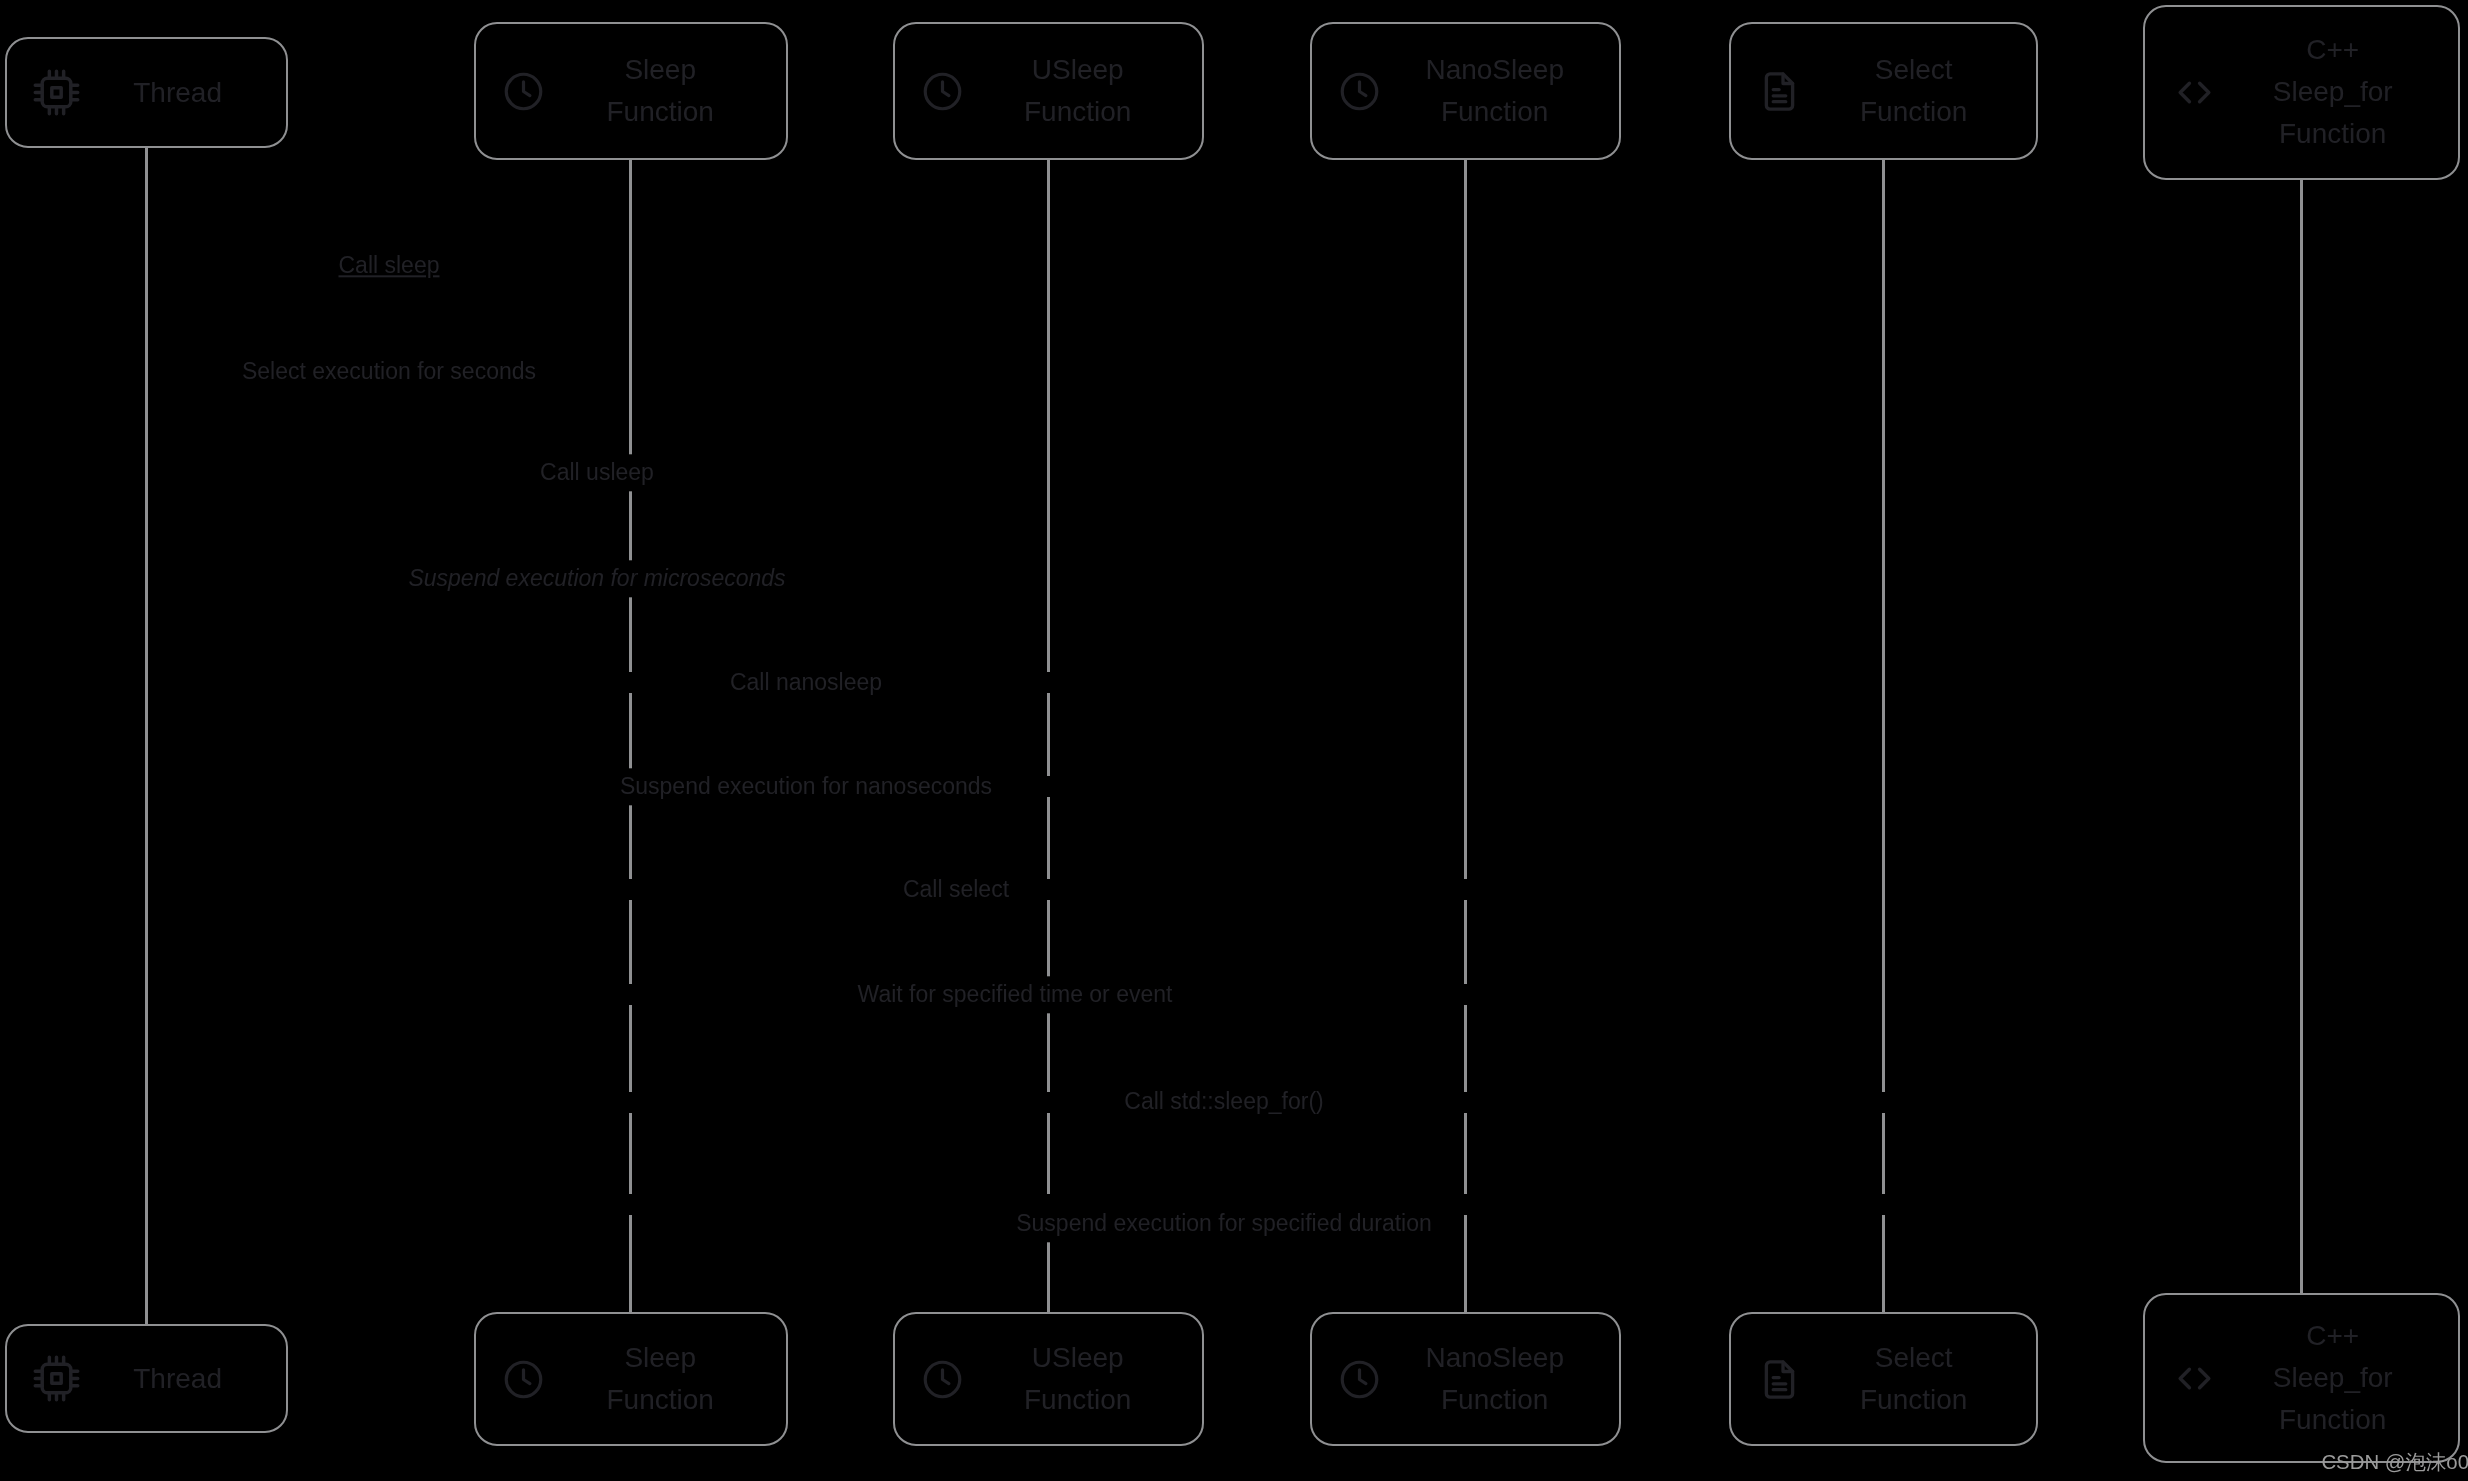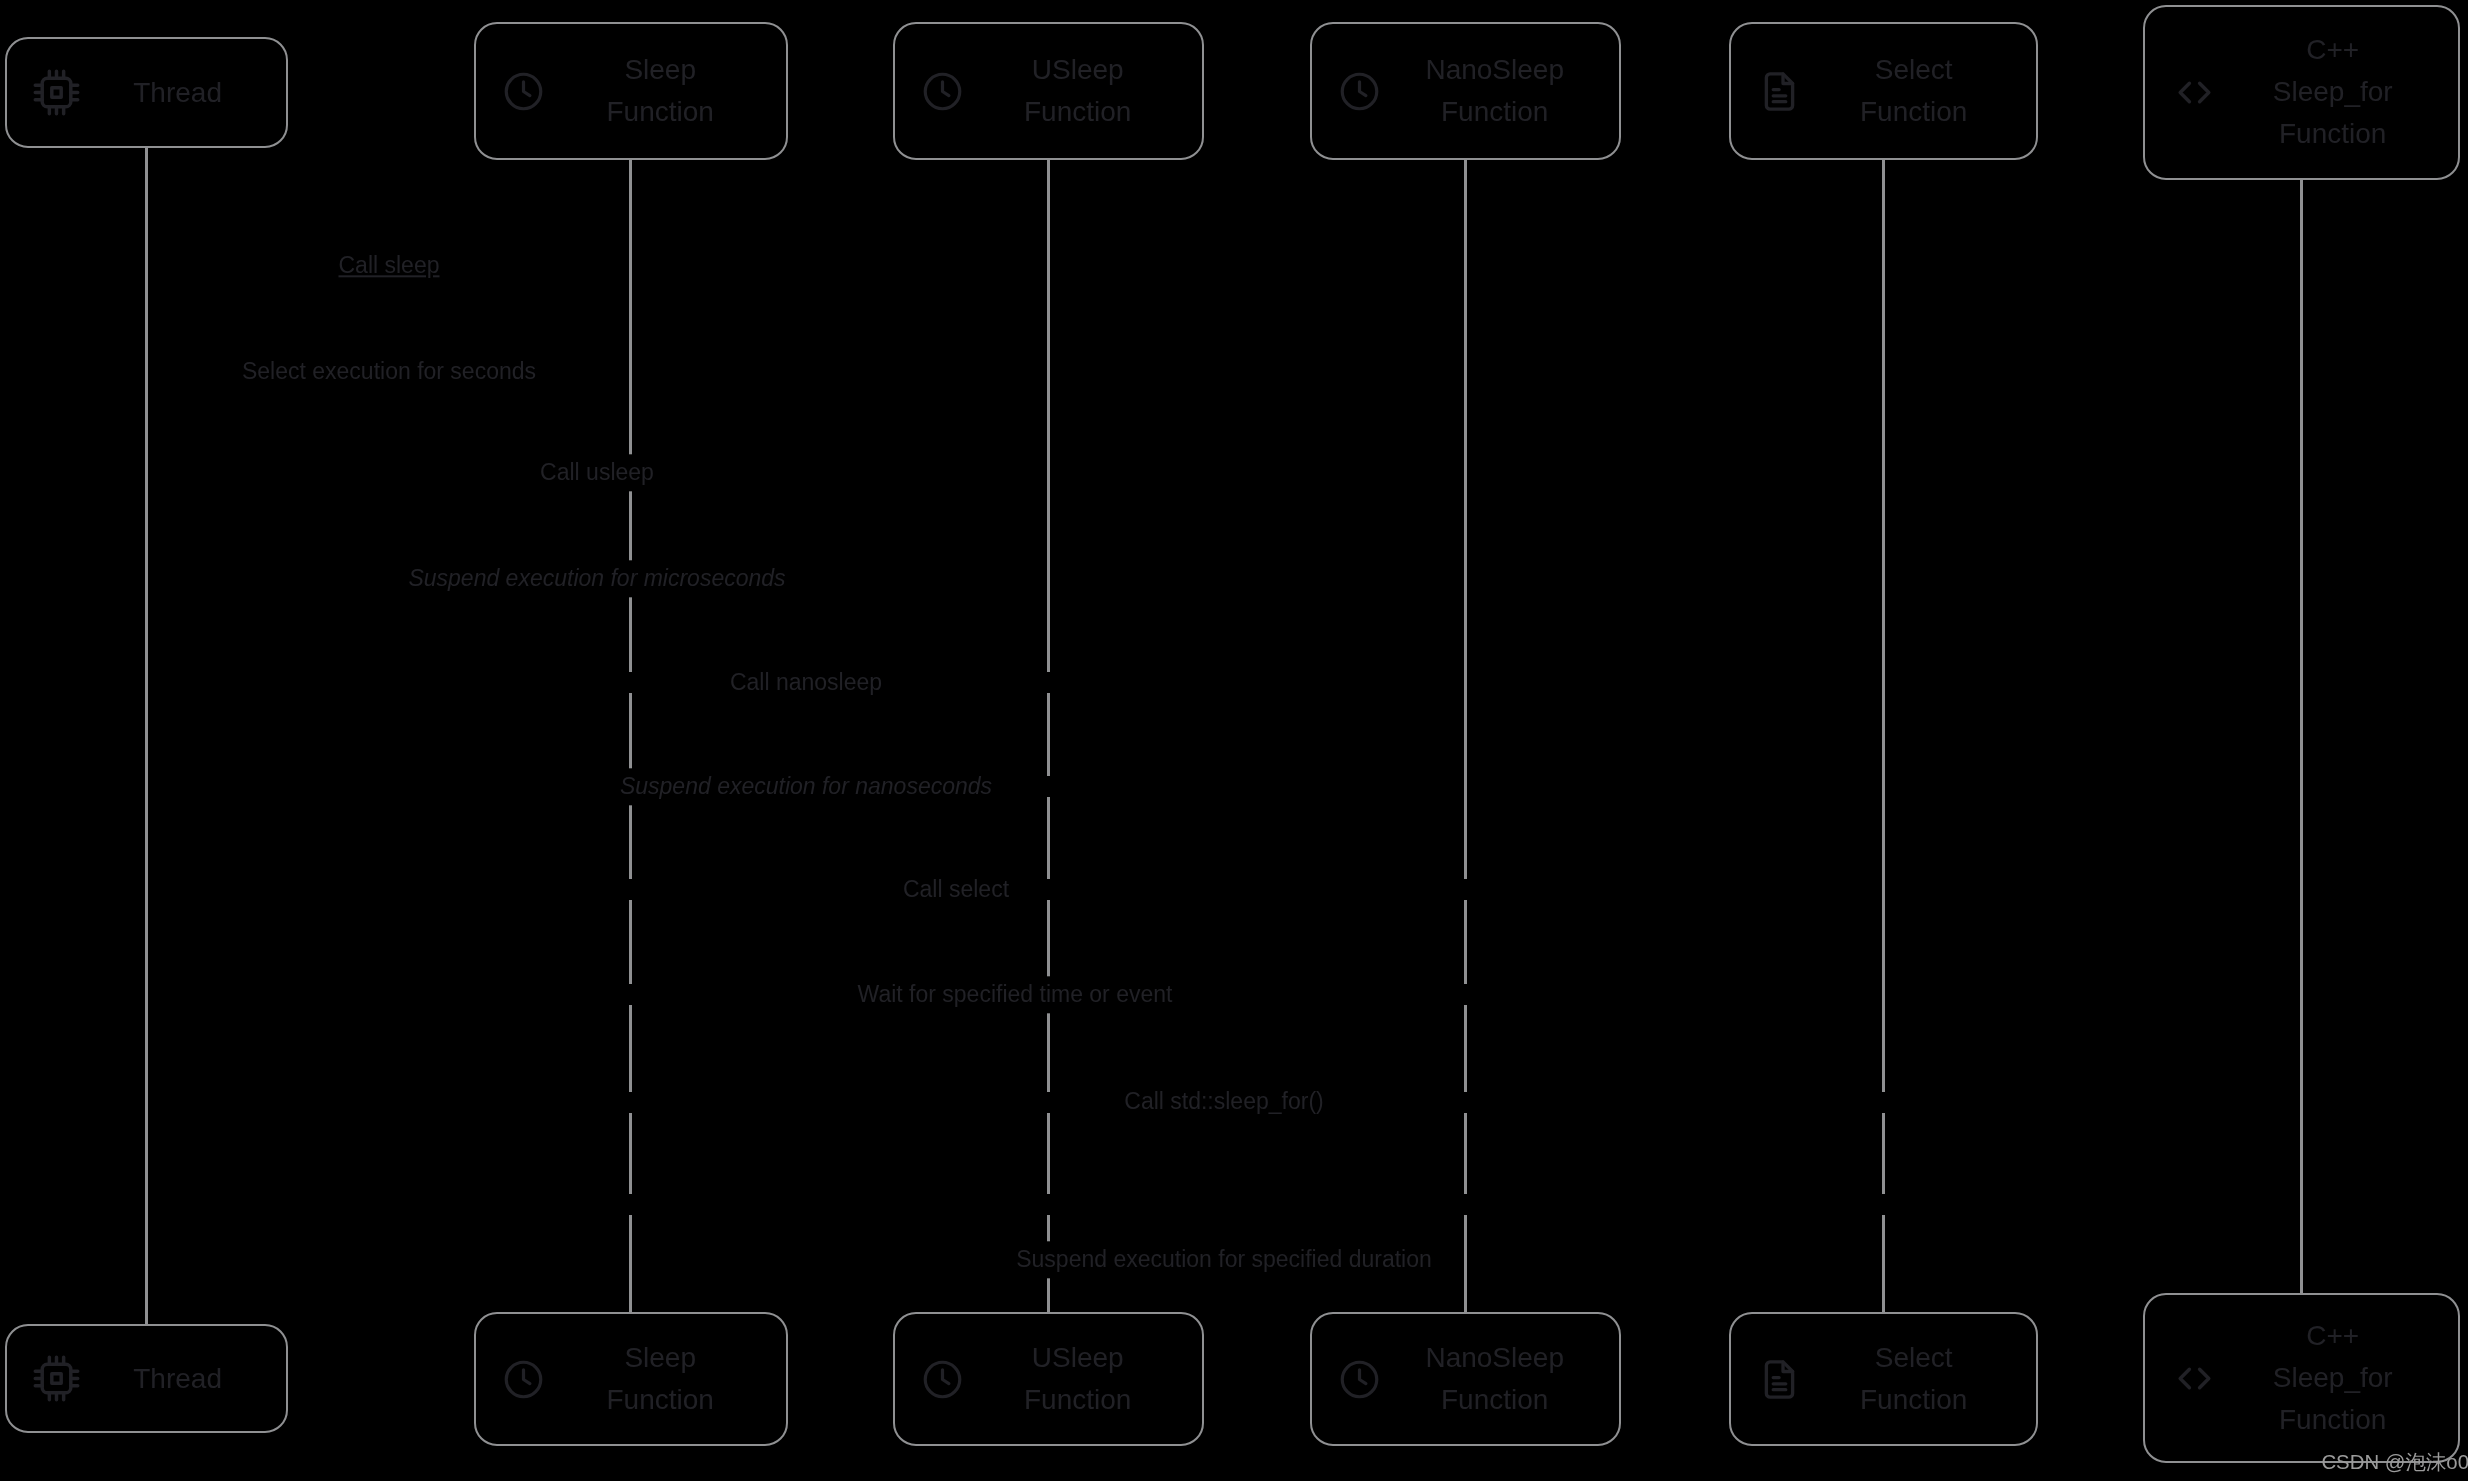--- a/index.html
+++ b/index.html
@@ -63,29 +63,29 @@
     <div class="msg-label" style="left: 389px; top: 266px; text-decoration: underline;">Call sleep</div>
     <div class="msg-strip" style="left: 150px; width: 476px; top: 361px;"></div>
     <div class="msg-label" style="left: 389px; top: 372px;">Select execution for seconds</div>
     <div class="msg-strip" style="left: 150px; width: 894px; top: 462px;"></div>
     <div class="msg-label" style="left: 597px; top: 473px;">Call usleep</div>
     <div class="msg-strip" style="left: 150px; width: 894px; top: 569px;"></div>
     <div class="msg-label" style="left: 597px; top: 579px; font-style: italic;">Suspend execution for microseconds</div>
     <div class="msg-strip" style="left: 150px; width: 1311px; top: 672px;"></div>
     <div class="msg-label" style="left: 806px; top: 683px;">Call nanosleep</div>
     <div class="msg-strip" style="left: 150px; width: 1311px; top: 776px;"></div>
-    <div class="msg-label" style="left: 806px; top: 787px; font-style: italic;">Suspend execution for nanoseconds</div>
+    <div class="msg-label" style="left: 806px; top: 787px;">Suspend execution for nanoseconds</div>
     <div class="msg-strip" style="left: 150px; width: 1729px; top: 879px;"></div>
     <div class="msg-label" style="left: 956px; top: 890px;">Call select</div>
     <div class="msg-strip" style="left: 150px; width: 1729px; top: 984px;"></div>
     <div class="msg-label" style="left: 1015px; top: 995px;">Wait for specified time or event</div>
     <div class="msg-strip" style="left: 150px; width: 2147px; top: 1092px;"></div>
     <div class="msg-label" style="left: 1224px; top: 1102px;">Call std::sleep_for()</div>
     <div class="msg-strip" style="left: 150px; width: 2147px; top: 1194px;"></div>
-    <div class="msg-label" style="left: 1224px; top: 1260px;">Suspend execution for specified duration</div>
+    <div class="msg-label" style="left: 1224px; top: 1224px;">Suspend execution for specified duration</div>
     <div class="actor-box" style="left: 4.9px; top: 37px; width: 283px; height: 111px;">
       <span class="icon">
         <svg width="49" height="49" viewBox="0 0 24 24" fill="none" stroke="currentColor" stroke-width="1.7" stroke-linecap="round" stroke-linejoin="round">
           <rect x="5" y="5" width="14" height="14" rx="2.5"></rect>
           <rect x="9.7" y="9.7" width="4.6" height="4.6"></rect>
           <path d="M8.5 1.6v3.4M12 1.6v3.4M15.5 1.6v3.4M8.5 19v3.4M12 19v3.4M15.5 19v3.4M1.6 8.5h3.4M1.6 12h3.4M1.6 15.5h3.4M19 8.5h3.4M19 12h3.4M19 15.5h3.4"></path>
         </svg>
       </span>
       <div class="actor-label">
         <div>Thread</div>

